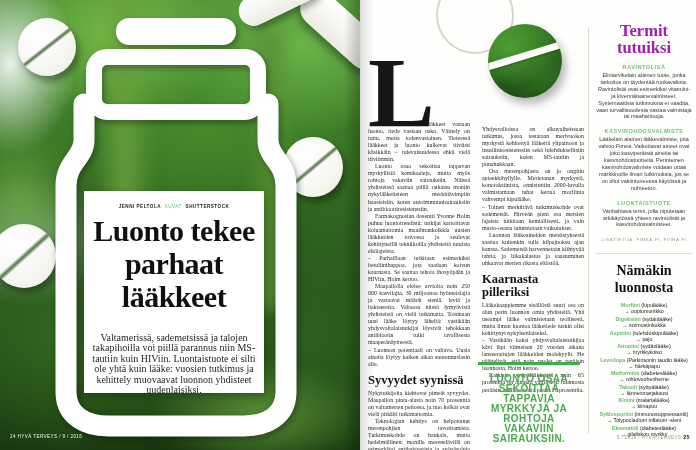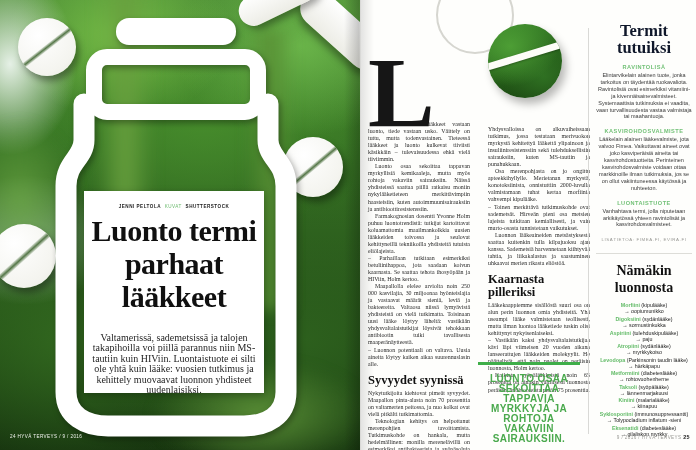--- a/index.html
+++ b/index.html
@@ -61,37 +61,37 @@
     background:radial-gradient(60px 50px at 30% 30%,#4d9e35,rgba(77,158,53,0) 80%),
                radial-gradient(50px 45px at 75% 70%,#2f7022,rgba(47,112,34,0) 85%),
                linear-gradient(160deg,#3d8a2c 0%,#245c18 60%,#16380e 100%);}
   #pill-photo .score-white{position:absolute;left:-10%;width:120%;height:9%;top:38%;
     background:#fdfdf8;transform:rotate(-17deg);box-shadow:0 1px 2px rgba(0,0,0,.3);}
   .dropcap{position:absolute;left:8px;top:54px;font-size:100px;line-height:.78;
     font-weight:bold;color:#161616;z-index:3;}
   .col{position:absolute;width:102px;font-size:5.9px;line-height:7.05px;color:#2b2b2b;
     text-align:justify;}
   #col1{left:8px;top:121px;}
-  #col2{left:128px;top:126px;}
+  #col2{left:122px;top:126px;}
   .col p{margin:0;text-indent:7px;}
   .col p.first{text-indent:58px;}
   .col p.noindent{text-indent:0;}
   .col h2{margin:6px 0 3px;font-size:12.5px;line-height:13px;font-weight:bold;color:#121212;
     text-align:left;text-indent:0;}
   #quote-block{position:absolute;left:118px;top:362px;width:102px;text-align:center;}
   .rule-thick{height:3px;background:#3fae49;}
   .pullquote{margin:9px 2px 0;font-family:"Liberation Sans",sans-serif;font-weight:bold;
     font-size:10px;line-height:10px;letter-spacing:.4px;color:#4aa94d;}
   .rule-thin{height:1px;background:#bcdfba;margin-top:9px;}
   #vrule{position:absolute;left:228px;top:28px;width:1px;height:406px;background:#d9d9d6;}
   
   #sidebar{position:absolute;left:236px;top:22px;width:96px;text-align:center;
     font-family:"Liberation Sans",sans-serif;}
   .sb-title{font-family:"Liberation Serif",serif;font-size:16.5px;line-height:17px;
-    font-weight:bold;color:#0f172a;}
+    font-weight:bold;color:#a21caf;}
   .term{margin-top:8px;}
   .term-name{font-size:5.6px;font-weight:bold;letter-spacing:.5px;color:#72c177;}
   .term-body{margin-top:2px;font-size:5.5px;line-height:6.9px;color:#3a3a3a;}
   .sb-info{margin-top:9px;font-size:4.4px;letter-spacing:.6px;color:#9a9a96;}
   .sb-divider{margin:11px auto 0;width:96px;height:1px;background:#ddddd8;}
   .sb-title2{margin-top:9px;font-family:"Liberation Serif",serif;font-size:14px;line-height:16.5px;
     font-weight:bold;color:#111;}
   #origin-list{margin-top:6px;}
   .origin-item{margin-bottom:1.6px;font-size:5.3px;line-height:6px;color:#222;}
   .origin-drug{color:#63bb68;font-weight:bold;}
@@ -130,21 +130,21 @@
       <path d="M 84 104 L 84 140 C 84 158 66 162 66 186 L 66 392 C 66 416 86 426 108 426 L 244 426 C 266 426 286 416 286 392 L 286 186 C 286 162 268 158 268 140 L 268 104" fill="none" stroke="#ffffff" stroke-width="21" stroke-linecap="round"></path>
     </svg>
 
     <div id="label-panel">
       <div class="byline">
         <span>JENNI PELTOLA</span>
         <span class="kuvat">KUVAT</span>
         <span>SHUTTERSTOCK</span>
       </div>
       <div class="main-title">
-        <div>Luonto termi</div>
+        <div>Luonto tekee</div>
         <div>parhaat</div>
         <div>lääkkeet</div>
       </div>
       <div class="intro">Valtamerissä, sademetsissä ja talojen takapihoilla voi piillä parannus niin MS-tautiin kuin HIViin. Luontaistuote ei silti ole yhtä kuin lääke: vuosien tutkimus ja kehittely muovaavat luonnon yhdisteet uudenlaisiksi.</div>
     </div>
 
     <div class="footer-left">24  HYVÄ TERVEYS / 9 / 2016</div>
   </div>
 
   <div id="page-right">

